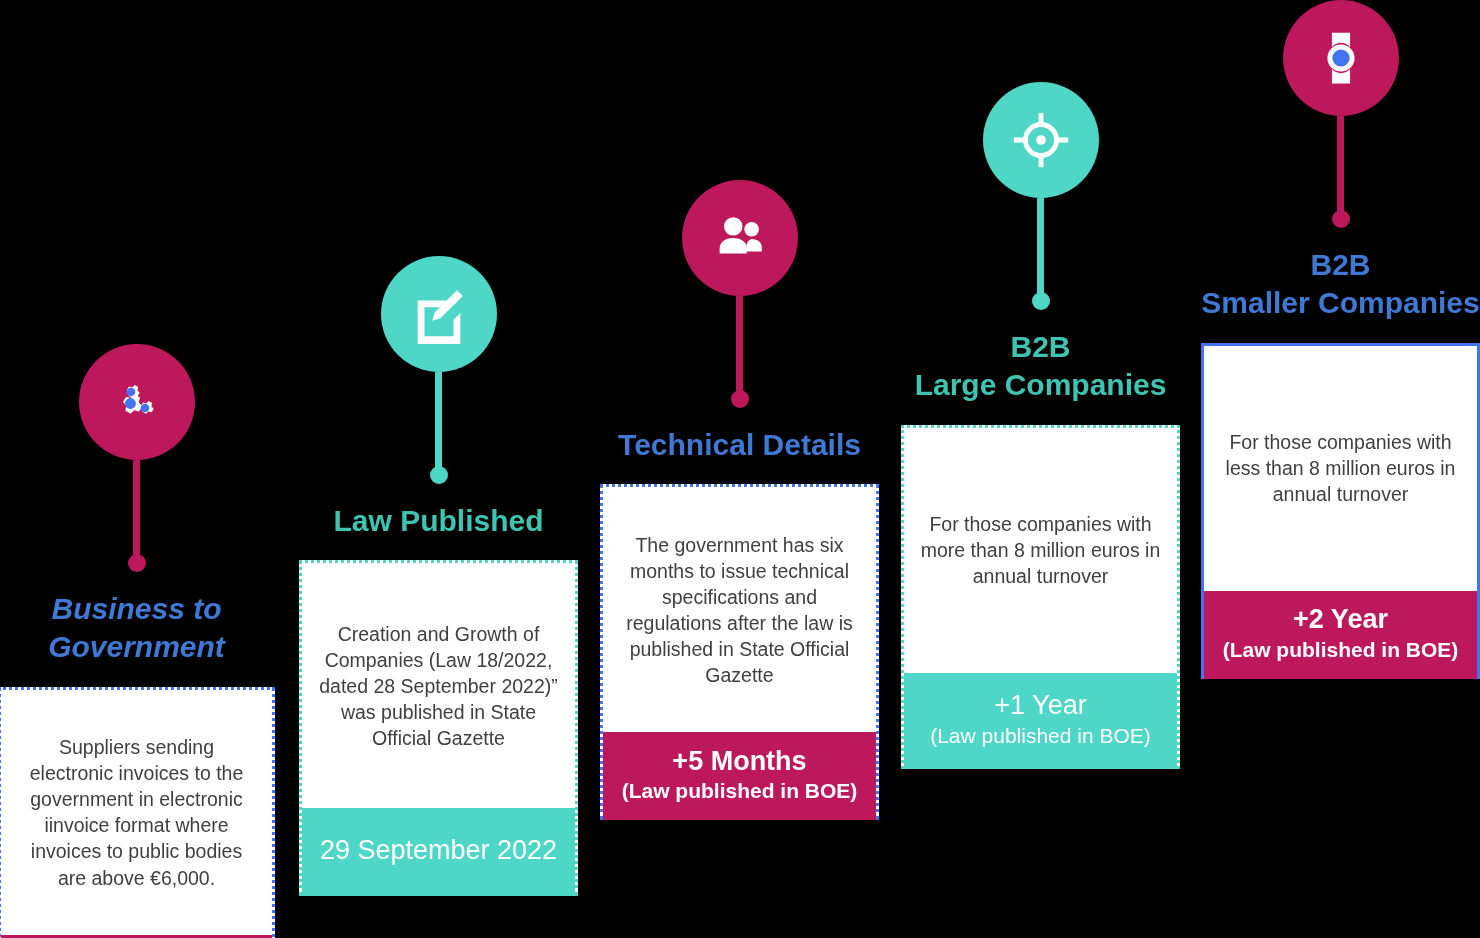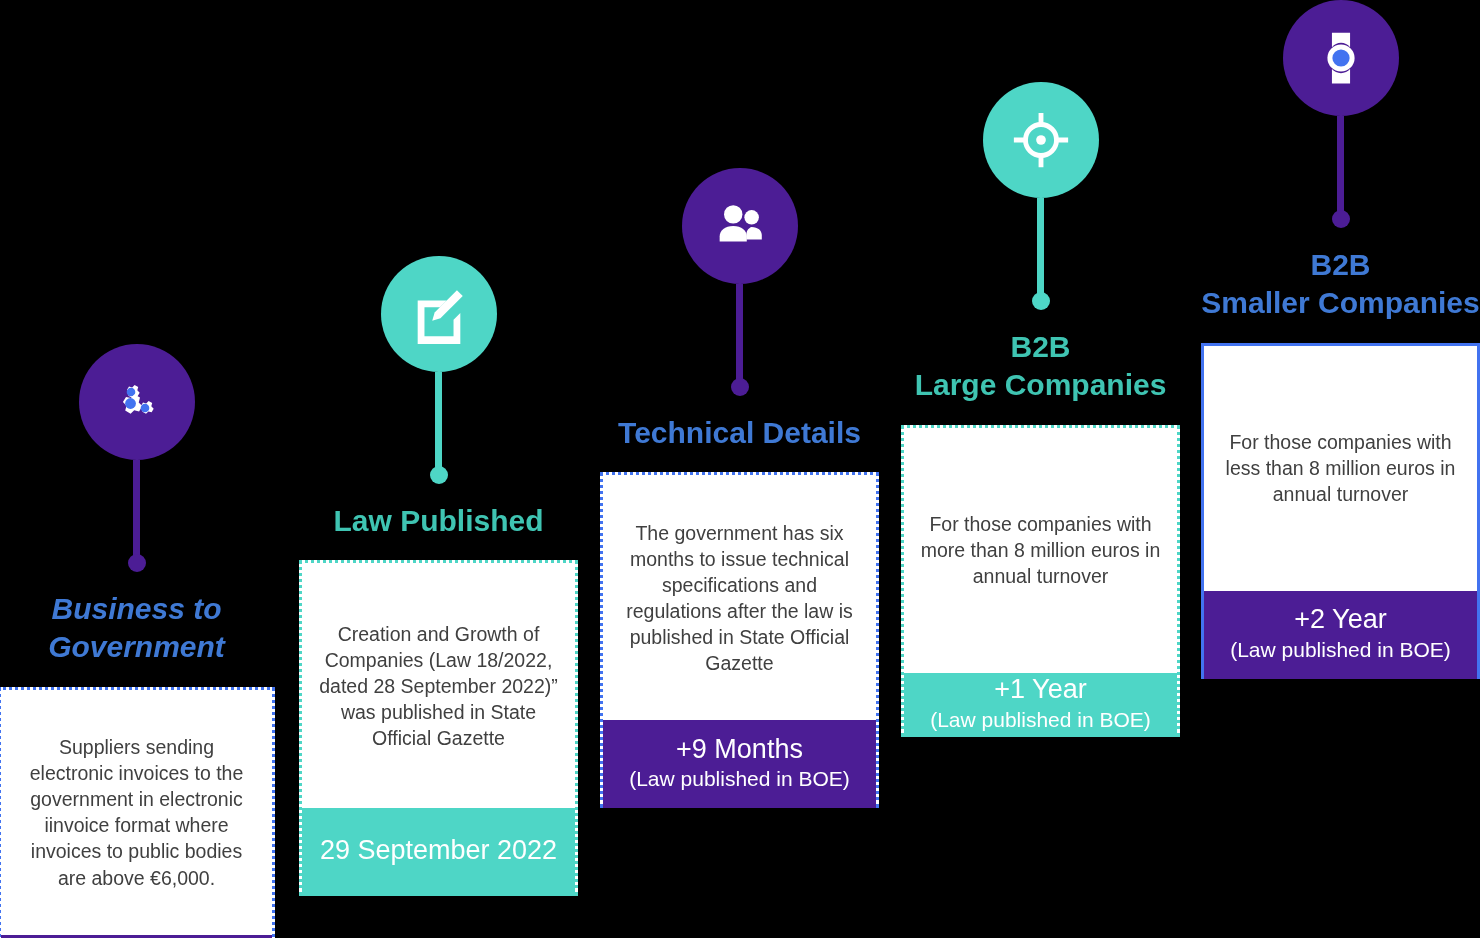--- a/index.html
+++ b/index.html
@@ -95,21 +95,21 @@
   }
   .foot-main { font-size: 27px; line-height: 1.24; }
   .foot-sub  { font-size: 21px; line-height: 1.24; }
 
   
   .b-dot-blue { border: 3px dotted #4273f0; border-bottom: none; }
   .b-dot-teal { border: 3px dotted #4ed6c6; border-bottom: none; }
   .b-sol-blue { border: 3px solid  #4273f0; border-bottom: none; }
 
   
-  .fill-blue { background: #4c1d95; }
+  .fill-blue { background: #be185d; font-weight: bold; }
   .fill-teal { background: #4ed6c6; }
   .tx-blue   { color: #3f79d4; }
   .tx-teal   { color: #3fc4b2; }
 
   svg { display: block; }
 </style>
 </head>
 <body>
 
 <div id="stage">
@@ -154,40 +154,40 @@
     </div>
     <div class="title tx-teal" style="margin-top:18px;">Law Published</div>
     <div class="card b-dot-teal" style="margin-top:20px;">
       <div class="card-body" style="height:245px;">Creation and Growth of Companies (Law 18/2022, dated 28 September 2022)” was published in State Official Gazette</div>
       <div class="card-foot fill-teal" style="height:88px;">
         <div class="foot-main">29 September 2022</div>
       </div>
     </div>
   </div>
 
-  <div class="col" style="left:600px; top:168px; width:279px;">
+  <div class="col" style="left:600px; top:180px; width:279px;">
     <div class="marker">
       <div class="circle fill-blue">
         <svg width="62" height="62" viewBox="0 0 64 64" aria-hidden="true">
           <g fill="#ffffff">
             <circle cx="25" cy="20" r="9.5"></circle>
             <path d="M25 32c8.5 0 14 5 14 10.5V48H11v-5.5C11 37 16.5 32 25 32z"></path>
             <circle cx="44" cy="23" r="7.5"></circle>
             <path d="M44 33c6.5 0 10.5 3.8 10.5 8.2V46H38.5v-4.3C38.5 38 39.5 35.5 42 34c.6-.6 1.3-1 2-1z"></path>
           </g>
         </svg>
       </div>
       <div class="stem fill-blue" style="height:96px;"></div>
       <div class="dot fill-blue"></div>
     </div>
     <div class="title tx-blue" style="margin-top:18px;">Technical Details</div>
     <div class="card b-dot-blue" style="margin-top:20px;">
       <div class="card-body" style="height:245px;">The government has six months to issue technical specifications and regulations after the law is published in State Official Gazette</div>
       <div class="card-foot fill-blue" style="height:88px;">
-        <div class="foot-main">+9 Months</div>
+        <div class="foot-main">+5 Months</div>
         <div class="foot-sub">(Law published in BOE)</div>
       </div>
     </div>
   </div>
 
   <div class="col" style="left:901px; top:82px; width:279px;">
     <div class="marker">
       <div class="circle fill-teal">
         <svg width="62" height="62" viewBox="0 0 64 64" aria-hidden="true">
           <g fill="none" stroke="#ffffff" stroke-width="5">
@@ -197,21 +197,21 @@
           <circle cx="32" cy="32" r="5" fill="#ffffff"></circle>
         </svg>
       </div>
       <div class="stem fill-teal" style="height:96px;"></div>
       <div class="dot fill-teal"></div>
     </div>
     <div class="title tx-teal" style="margin-top:18px;">B2B
 Large Companies</div>
     <div class="card b-dot-teal" style="margin-top:20px;">
       <div class="card-body" style="height:245px;">For those companies with more than 8 million euros in annual turnover</div>
-      <div class="card-foot fill-teal" style="height:64px;align-items:center;">
+      <div class="card-foot fill-teal" style="height:96px;align-items:center;">
         <div class="foot-main">+1 Year</div>
         <div class="foot-sub">(Law published in BOE)</div>
       </div>
     </div>
   </div>
 
   <div class="col" style="left:1201px; top:0px; width:279px;">
     <div class="marker">
       <div class="circle fill-blue">
         <svg width="58" height="58" viewBox="0 0 64 64" aria-hidden="true">

